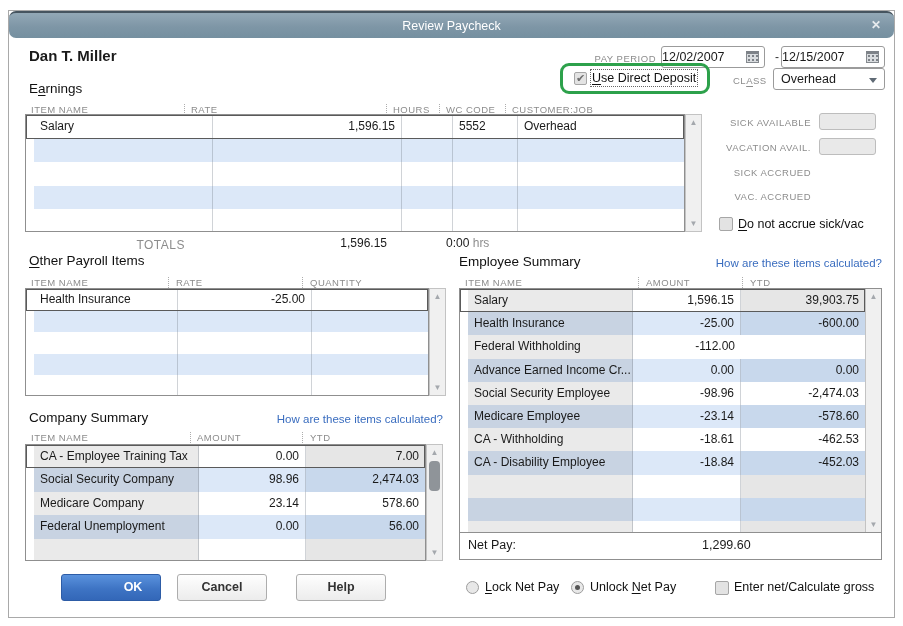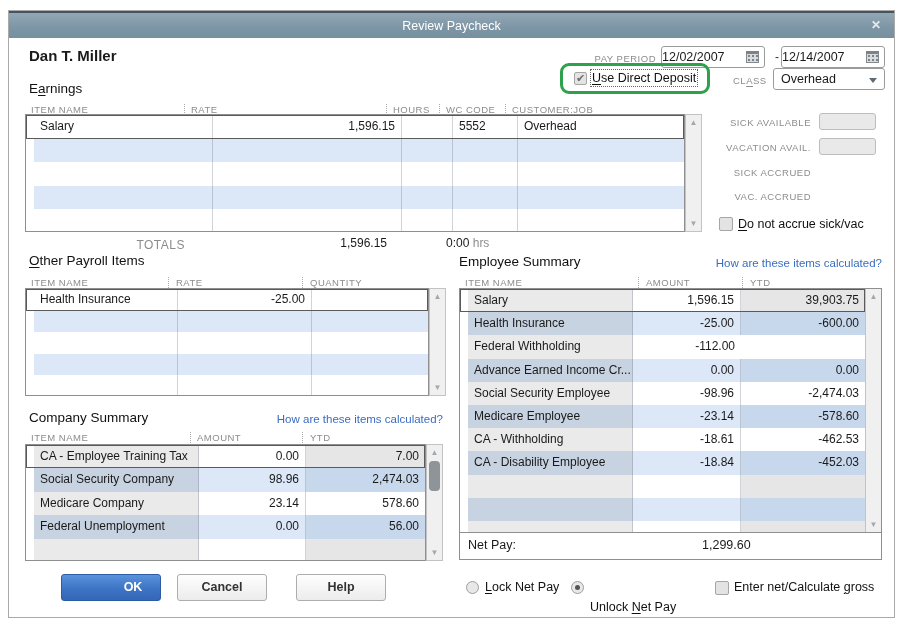--- a/index.html
+++ b/index.html
@@ -6,21 +6,21 @@
   html,body { background:#fff; }
   body { font-family:"Liberation Sans", sans-serif; color:#1a1a1a; }
   #page { position:relative; width:903px; height:626px; background:#fff; overflow:hidden; }
 
   #dialog { position:absolute; left:8px; top:10px; width:887px; height:608px;
             background:#fff; border:1px solid #a9a9a9; }
 
   
   .titlebar { position:absolute; left:0; top:0; width:100%; height:27px;
               background:linear-gradient(180deg,#93a8b6 0%,#7e96a6 55%,#7590a0 100%);
-              border-top:2px solid #46545f; }
+              border-top:2px solid #46545f;border-radius:7px; }
   .titlebar .title { position:absolute; width:100%; text-align:center; top:6px;
                      color:#fff; font-size:12.5px; }
   .titlebar .close { position:absolute; right:13px; top:5px; color:#e7ebee;
                      font-size:12px; font-weight:bold; cursor:pointer; }
 
   .bold-name { position:absolute; left:20px; top:36px; font-size:15px; font-weight:bold; }
 
   .smalllabel { position:absolute; font-size:9.5px; color:#8c8c8c; letter-spacing:.5px; }
   .u { text-decoration:underline; text-underline-offset:2px; }
 
@@ -141,21 +141,21 @@
     <div class="bold-name">Dan T. Miller</div>
 
     <div class="smalllabel" style="left:540px; top:42px; width:107px; text-align:right;"><span>PAY PER</span><span class="u">I</span><span>OD</span></div>
 
     <div class="datefield" style="left:652px; top:35px;">
       <span>12/02/2007</span>
       <span class="calicon"></span>
     </div>
     <div class="dash">-</div>
     <div class="datefield" style="left:772px; top:35px;">
-      <span>12/14/2007</span>
+      <span>12/15/2007</span>
       <span class="calicon"></span>
     </div>
 
     <div class="greenbox"></div>
     <div class="checkbox" style="left:565px; top:61px;"><span>✔</span></div>
     <div class="ctl-label dd-label" style="left:583px; top:60px;"><span class="u">U</span><span>se Direct Deposit</span></div>
 
     <div class="smalllabel" style="left:724px; top:64px;"><span>CL</span><span class="u">A</span><span>SS</span></div>
     <div class="dropdown" style="left:764px; top:57px; width:112px;">
       <span>Overhead</span>
@@ -389,19 +389,19 @@
     </div>
 
     <div class="btn primary" style="left:52px; top:563px; width:100px;padding-left:44px;">OK</div>
     <div class="btn plain" style="left:287px; top:563px; width:90px;">Help</div>
     <div class="btn plain" style="left:168px; top:563px; width:90px;">Cancel</div>
 
     <div class="radio" style="left:457px; top:570px;"></div>
     <div class="ctl-label" style="left:476px; top:569px;"><span class="u">L</span><span>ock Net Pay</span></div>
 
     <div class="radio on" style="left:562px; top:570px;"></div>
-    <div class="ctl-label" style="left:581px; top:569px;margin-top:20px;"><span>Unlock </span><span class="u">N</span><span>et Pay</span></div>
+    <div class="ctl-label" style="left:581px; top:569px;"><span>Unlock </span><span class="u">N</span><span>et Pay</span></div>
 
     <div class="checkbox" style="left:706px; top:570px; width:14px; height:14px;"></div>
     <div class="ctl-label" style="left:725px; top:569px;"><span>Enter net/Calculate </span><span class="u">g</span><span>ross</span></div>
 
   </div>
 </div>
 
 </body></html>

